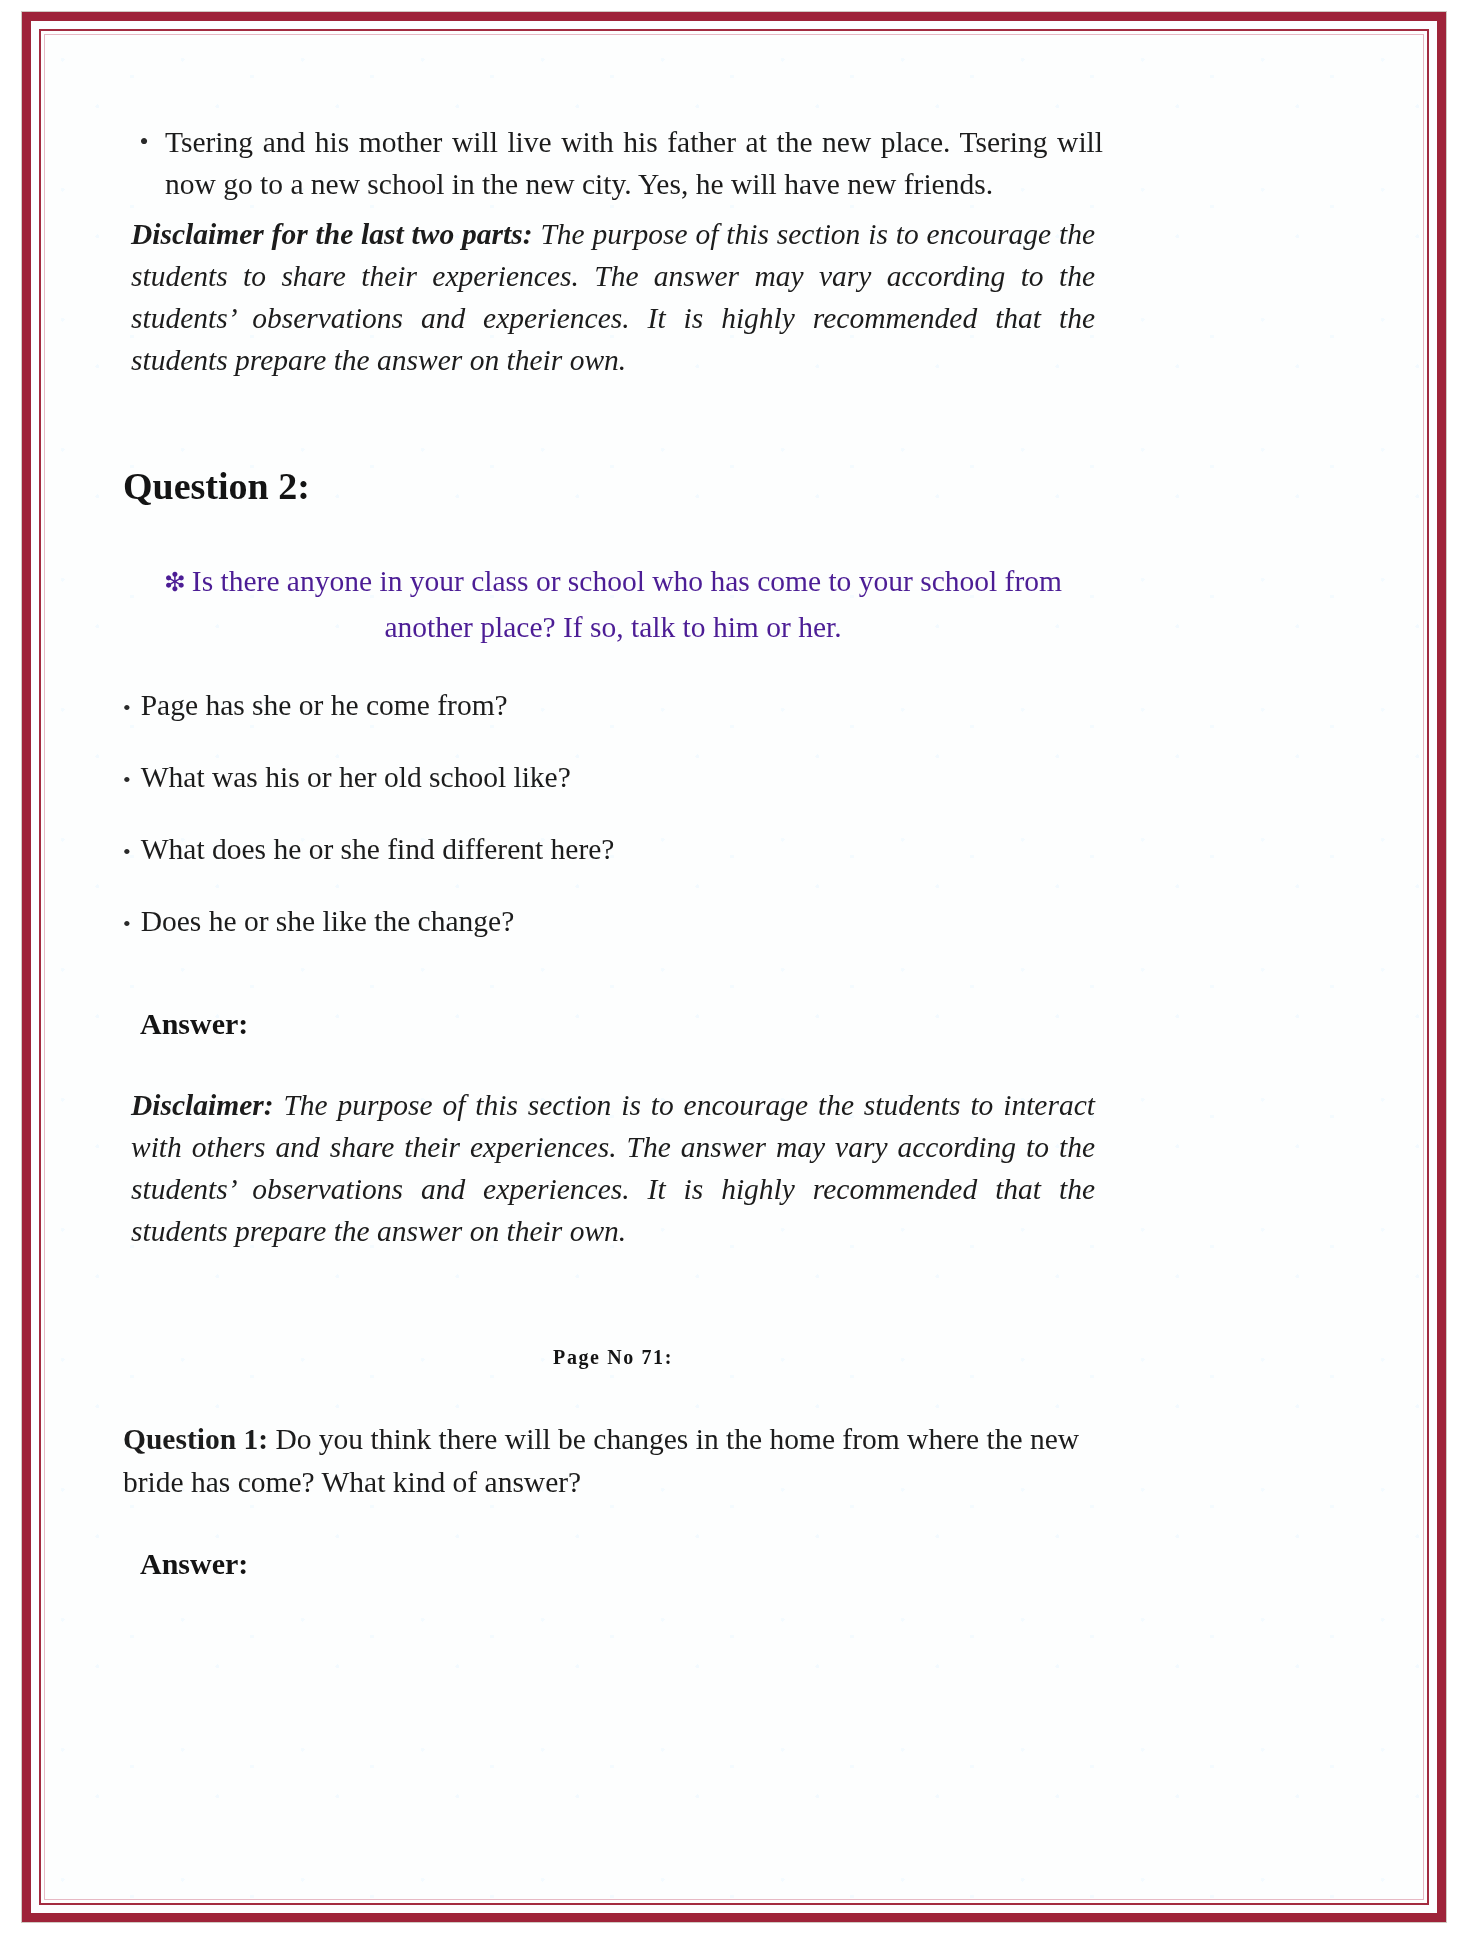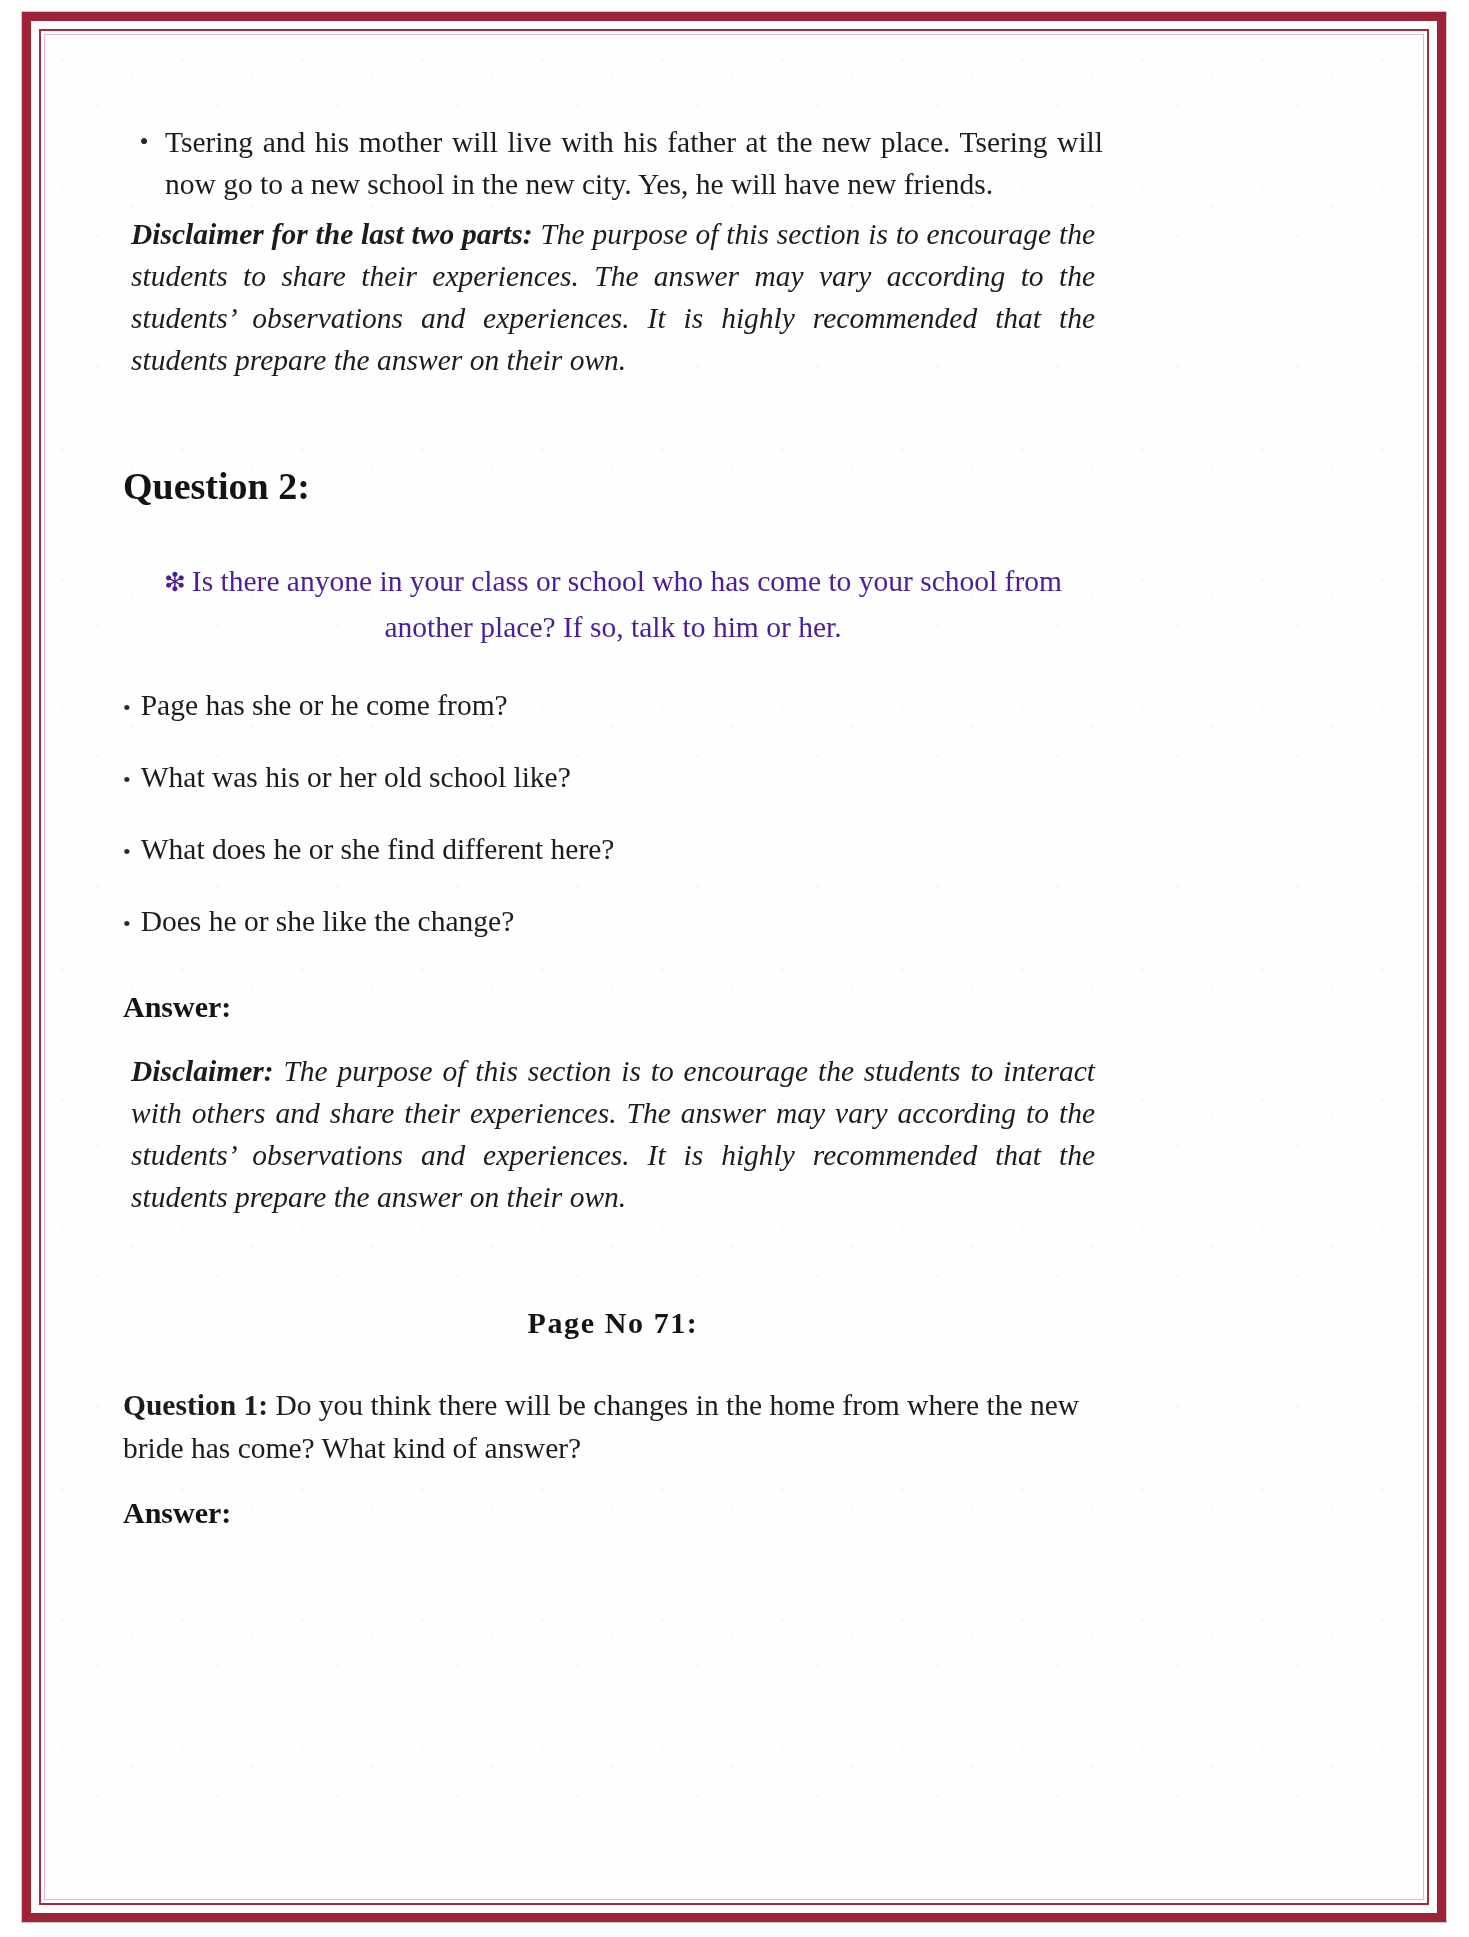--- a/index.html
+++ b/index.html
@@ -139,30 +139,30 @@
     align-items: baseline;
   }
   ul.qlist li .lb {
     flex: 0 0 auto;
     font-size: 22px;
     padding-right: 10px;
     color: #2a2a2a;
   }
 
   h3.answer {
-    margin: 0;
+    margin: 17px;
     font-size: 30px;
     line-height: 42px;
     font-weight: bold;
     color: #141414;
   }
 
   h2.pageno {
     margin: 0;
-    font-size: 30px;
+    font-size: 20px;
     line-height: 42px;
     font-weight: bold;
     text-align: center;
     letter-spacing: 1.6px;
     color: #141414;
   }
 
   p.qline {
     margin: 0;
     font-size: 29.5px;

